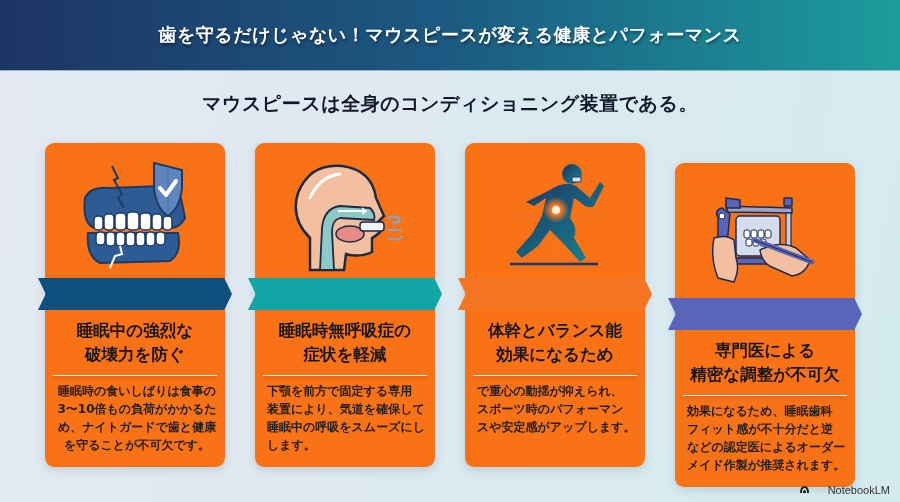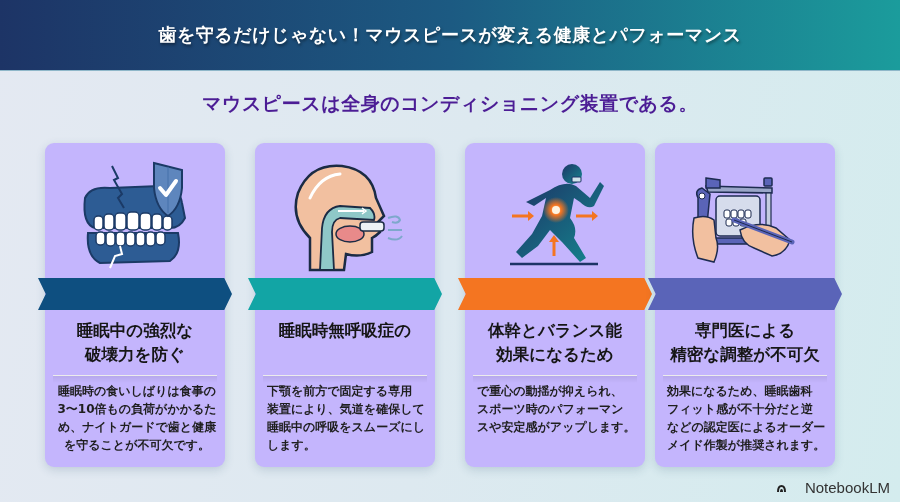--- a/index.html
+++ b/index.html
@@ -15,26 +15,26 @@
     display: flex; align-items: center; justify-content: center;
     border-bottom: 1px solid #8fb7c9;
   }
   .header h1 {
     color: #ffffff; font-size: 18px; font-weight: bold; letter-spacing: 0.5px;
     text-shadow: 1px 2px 3px rgba(0,0,0,0.45);
     white-space: nowrap;
   }
   .subtitle {
     position: absolute; left: 0; top: 91px; width: 900px; text-align: center;
-    font-size: 19px; font-weight: bold; color: #4c1d95; letter-spacing: 0.5px;
+    font-size: 19px; font-weight: bold; color: #0f172a; letter-spacing: 0.5px;
     white-space: nowrap;
   }
   .card {
     position: absolute; top: 143px; width: 180px; height: 324px;
-    background: #c4b5fd; border-radius: 9px;
+    background: #f97316; border-radius: 9px;
     box-shadow: 0 3px 10px rgba(40,80,110,0.18);
   }
   .card .illus {
     position: absolute; left: 0; top: 10px; width: 180px; height: 125px;
     display: flex; align-items: center; justify-content: center;
   }
   .ribbon {
     position: absolute; top: 135px; left: -7px; width: 194px; height: 32px;
     clip-path: polygon(0 0, 96% 0, 100% 50%, 96% 100%, 0 100%, 4% 50%);
   }
@@ -47,21 +47,21 @@
     background: linear-gradient(180deg, rgba(0,0,0,0.07), rgba(0,0,0,0));
     border-top: 1px solid #ececec;
   }
   .card .desc {
     position: absolute; left: 12px; top: 239px; width: 160px;
     font-size: 12px; color: #1f1f1f; line-height: 18px; font-weight: bold;
   }
   .card.c1 .desc { text-align: center; }
   .footer {
     position: absolute; right: 10px; bottom: 6px; display: flex; align-items: center;
-    gap: 18px; font-size: 15px; color: #333; font-family: "Liberation Sans", sans-serif;
+    gap: 18px; font-size: 11px; color: #333; font-family: "Liberation Sans", sans-serif;
   }
 </style>
 </head>
 <body>
 
 <div class="header">
   <h1>歯を守るだけじゃない！マウスピースが変える健康とパフォーマンス</h1>
 </div>
 
 <div class="subtitle">マウスピースは全身のコンディショニング装置である。</div>
@@ -119,20 +119,21 @@
       <ellipse cx="70" cy="76" rx="14" ry="8" fill="#e88a8a" stroke="#1b2b44" stroke-width="1.5"></ellipse>
       <rect x="80" y="64" width="24" height="9" rx="3" fill="#eef2f6" stroke="#1b2b44" stroke-width="1.5"></rect>
       <path d="M108 60 Q118 56 120 62 Q118 66 112 64" fill="none" stroke="#7ea8cc" stroke-width="2"></path>
       <path d="M108 72 L122 72" stroke="#7ea8cc" stroke-width="2"></path>
       <path d="M108 80 Q118 84 122 78" fill="none" stroke="#7ea8cc" stroke-width="2"></path>
     </svg>
   </div>
   <div class="ribbon" style="background:#12a5a5;"></div>
   <div class="title">
     <div>睡眠時無呼吸症の</div>
+    <div>症状を軽減</div>
   </div>
   <div class="divider"></div>
   <div class="desc">
     <div>下顎を前方で固定する専用</div>
     <div>装置により、気道を確保して</div>
     <div>睡眠中の呼吸をスムーズにし</div>
     <div>します。</div>
   </div>
 </div>
 
@@ -170,21 +171,21 @@
     <div>効果になるため</div>
   </div>
   <div class="divider"></div>
   <div class="desc">
     <div>で重心の動揺が抑えられ、</div>
     <div>スポーツ時のパフォーマン</div>
     <div>スや安定感がアップします。</div>
   </div>
 </div>
 
-<div class="card" style="left:655px;">
+<div class="card" style="left:675px;margin-top:20px;">
   <div class="illus">
     <svg width="130" height="115" viewBox="0 0 130 115">
       <path d="M26 28 L92 30 L92 35 L28 34Z" fill="#9aa6c8" stroke="#1d2b50" stroke-width="1.5"></path>
       <path d="M26 20 L40 22 L40 30 L26 30Z" fill="#5a64b8" stroke="#1d2b50" stroke-width="1.5"></path>
       <rect x="84" y="20" width="8" height="8" rx="1" fill="#5a64b8" stroke="#1d2b50" stroke-width="1.5"></rect>
       <rect x="86" y="35" width="5" height="40" fill="#c5cce0" stroke="#1d2b50" stroke-width="1.2"></rect>
       <path d="M18 40 Q14 32 22 30 L30 36 L26 76 L18 74Z" fill="#5a64b8" stroke="#1d2b50" stroke-width="1.5"></path>
       <circle cx="22" cy="38" r="3" fill="#ffffff" stroke="#1d2b50"></circle>
       <rect x="36" y="38" width="44" height="40" rx="4" fill="#d6dcec" stroke="#1d2b50" stroke-width="1.5"></rect>
       <g fill="#ffffff" stroke="#1d2b50" stroke-width="1">

